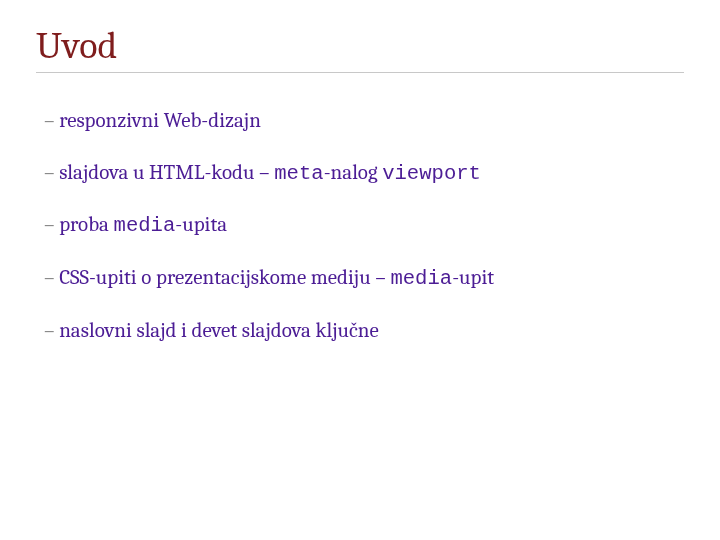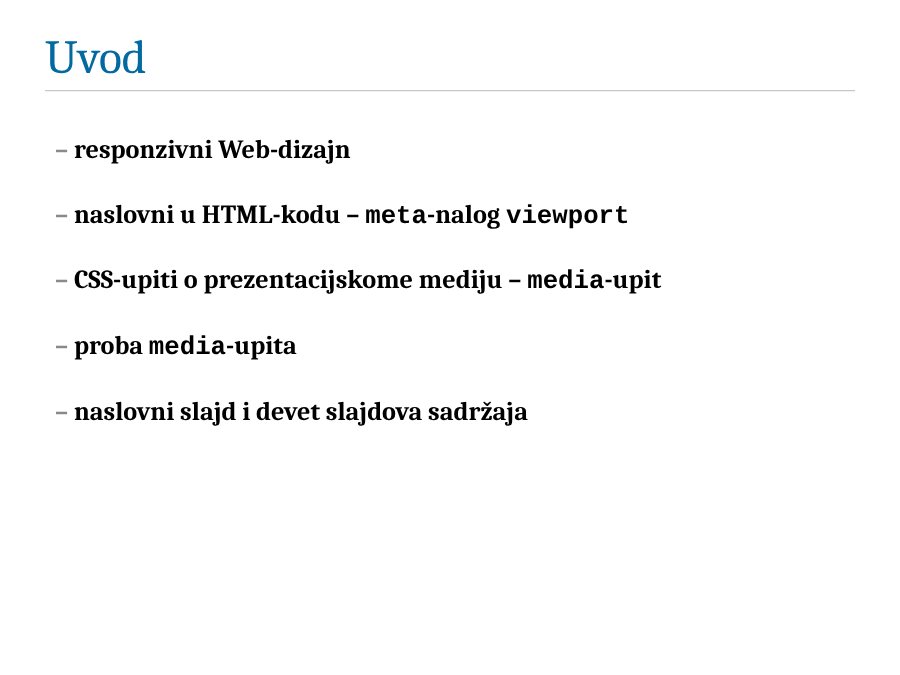--- a/index.html
+++ b/index.html
@@ -8,57 +8,56 @@
     height: 540px;
     background: #ffffff;
     font-family: Cambria, Georgia, "Times New Roman", serif;
     color: #595959;
     padding: 24px 36px 24px 36px;
     overflow: hidden;
   }
   .title {
     font-size: 38px;
     font-weight: 400;
-    color: #0369a1;
+    color: #7f1d1d;
     border-bottom: 1px solid #c8c8c8;
     padding-bottom: 4px;
     margin-bottom: 32px;
   }
   .bullets {
     list-style: none;
     padding-left: 8px;
   }
   .bullets > li {
     font-size: 21px;
     line-height: 1.5;
-    color: #000000;
+    color: #4c1d95;
     margin-bottom: 20px;
     padding-left: 18px;
     text-indent: -18px;
-    font-weight: bold;
   }
   .bullets > li::before {
     content: "\2013\00a0";
     color: #8a8a8a;
   }
   .mono {
     font-family: Consolas, "Courier New", monospace;
     font-size: 0.98em;
     text-align: center;
   }
 </style>
 </head>
 <body>
 
 <h1 class="title">Uvod</h1>
 
 <ul class="bullets">
   <li><span>responzivni Web-dizajn</span></li>
 
-  <li><span>naslovni u HTML-kodu – </span><span class="mono">meta</span><span>-nalog </span><span class="mono">viewport</span></li>
+  <li><span>slajdova u HTML-kodu – </span><span class="mono">meta</span><span>-nalog </span><span class="mono">viewport</span></li>
+
+  <li><span>proba </span><span class="mono">media</span><span>-upita</span></li>
 
   <li><span>CSS-upiti o prezentacijskome mediju – </span><span class="mono">media</span><span>-upit</span></li>
 
-  <li><span>proba </span><span class="mono">media</span><span>-upita</span></li>
 
-
-  <li><span>naslovni slajd i devet slajdova sadržaja</span></li>
+  <li><span>naslovni slajd i devet slajdova ključne</span></li>
 </ul>
 
 </body></html>

